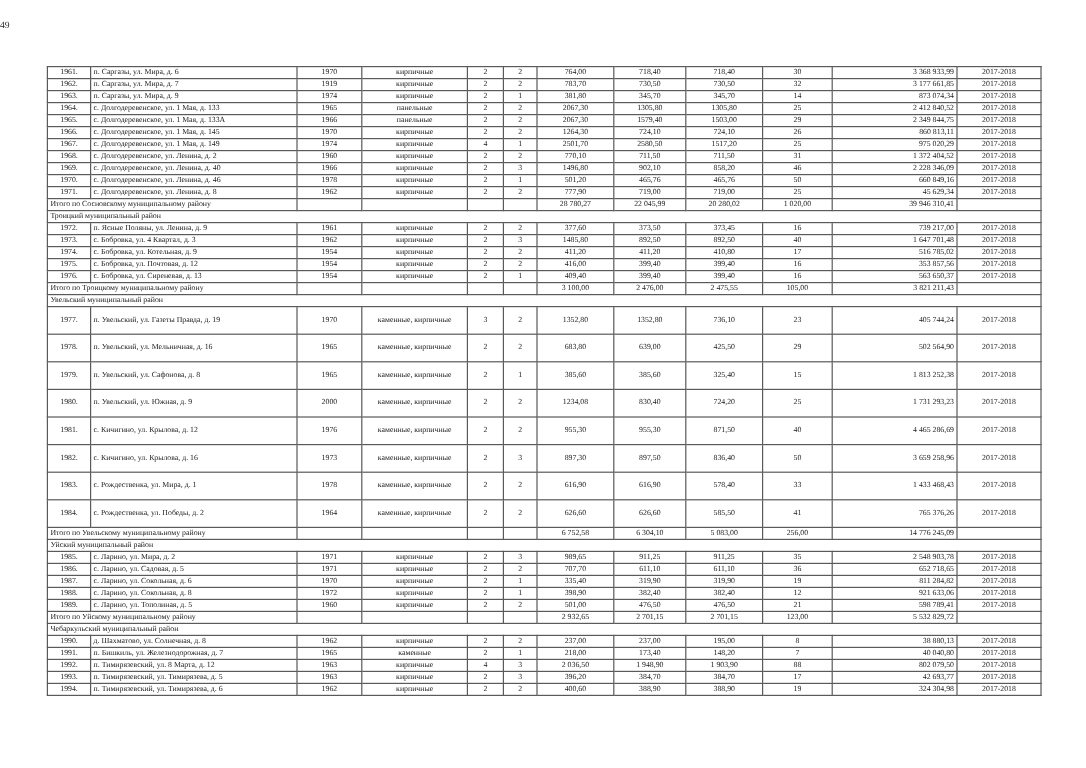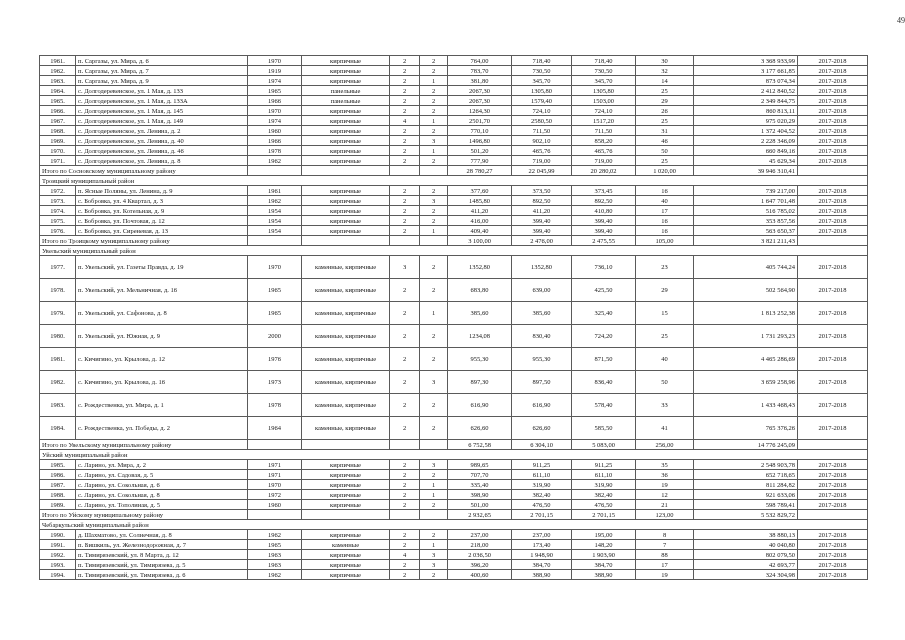--- a/index.html
+++ b/index.html
@@ -7,21 +7,21 @@
   body {
     background: #ffffff;
     font-family: "Liberation Serif", serif;
     color: #1b1b1b;
     position: relative;
   }
   .page-number {
     position: absolute;
     top: 16px;
     left: 0; right: 0;
-    text-align: right;
+    text-align: left;
     font-size: 8px;
     color: #2a2a2a;
   }
   table.doc-table {
     position: absolute;
     top: 55px;
     left: 39px;
     width: 828px;
     border-collapse: collapse;
     table-layout: fixed;

